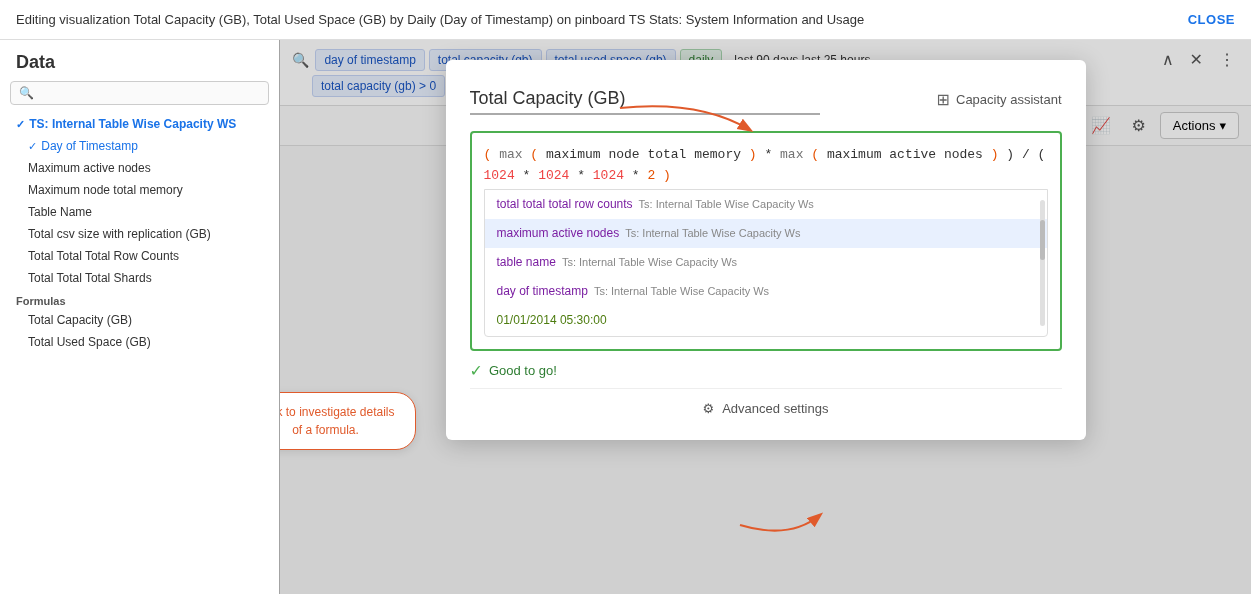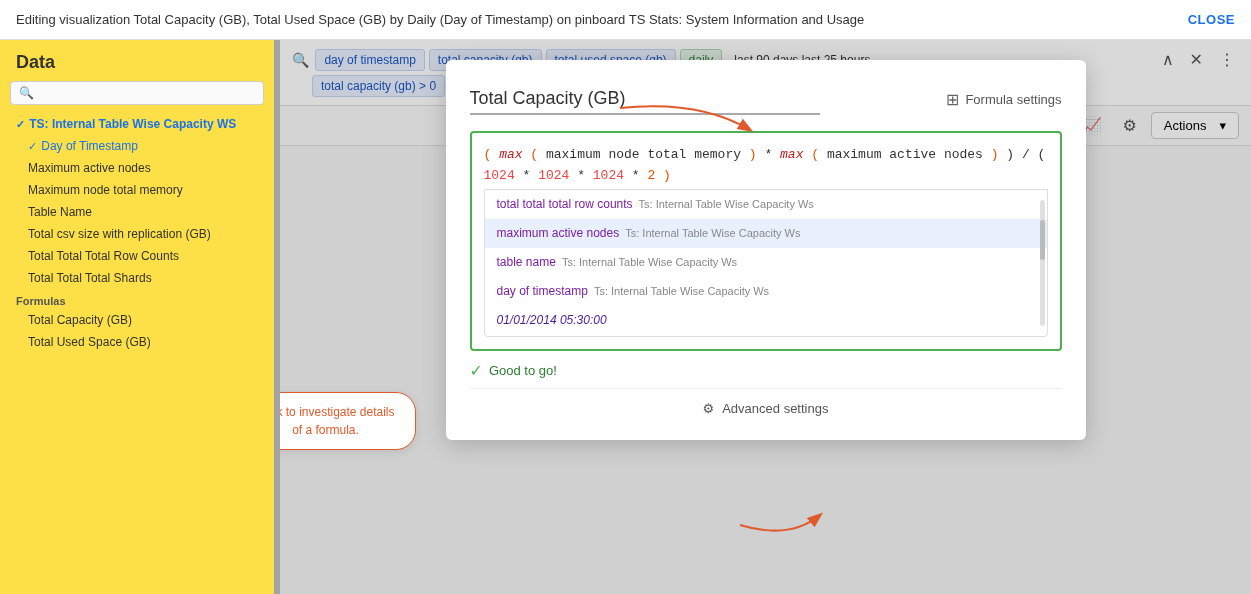--- a/index.html
+++ b/index.html
@@ -38,22 +38,22 @@
 
     
     .main-layout {
       display: flex;
       height: calc(594px - 40px);
     }
 
     
     .sidebar {
       width: 280px;
-      background: #fde047;
-      border-right: 6px solid #a3a3a3;
+      background: #ffffff;
+      border-right: 1px solid #a3a3a3;
       overflow-y: auto;
       flex-shrink: 0;
       position: relative;
     }
     .sidebar-header {
       padding: 12px 16px 8px;
       font-size: 18px;
       font-weight: 600;
       color: #333;
     }
@@ -204,21 +204,21 @@
     }
     .actions-btn {
       border: 1px solid #ccc;
       background: #fff;
       border-radius: 4px;
       padding: 5px 12px;
       font-size: 13px;
       cursor: pointer;
       display: flex;
       align-items: flex-start;
-      gap: 13px;
+      gap: 4px;
     }
 
     
     .modal-overlay {
       position: absolute;
       top: 0; left: 0; right: 0; bottom: 0;
       background: rgba(0,0,0,0.15);
       display: flex;
       align-items: flex-start;
       justify-content: center;
@@ -274,21 +274,21 @@
       position: relative;
       font-size: 13px;
       line-height: 1.6;
     }
     .formula-code {
       color: #333;
       font-family: 'Courier New', monospace;
       font-size: 13px;
     }
     .kw-paren { color: #e65100; }
-    .kw-fn { color: #b91c1c; font-style: italic; }
+    .kw-fn { color: #737373; }
     .kw-num { color: #ef4444; }
     .kw-op { color: #333; }
 
     
     .autocomplete-list {
       background: #fff;
       border: 1px solid #ddd;
       border-radius: 0 0 4px 4px;
       margin-top: 2px;
       overflow: hidden;
@@ -297,21 +297,21 @@
       padding: 5px 12px;
       font-size: 12px;
       cursor: pointer;
       display: flex;
       align-items: baseline;
       gap: 6px;
     }
     .autocomplete-item:hover, .autocomplete-item.selected { background: #e8f0fe; }
     .autocomplete-item .item-name { color: #7b1fa2; font-weight: 500; }
     .autocomplete-item .item-source { color: #888; font-size: 11px; }
-    .autocomplete-item .item-plain { color: #4c1d95; font-style: italic; }
+    .autocomplete-item .item-plain { color: #4d7c0f; }
 
     
     .good-to-go {
       display: flex;
       align-items: center;
       gap: 6px;
       padding: 10px 0 8px;
       font-size: 13px;
       color: #2e7d32;
     }
@@ -465,21 +465,21 @@
       </button>
     </div>
 
     <div class="modal-overlay">
       <div class="modal">
 
         <div class="modal-top-row">
           <input class="formula-name-input" type="text" value="Total Capacity (GB)" style="">
           <button class="formula-assistant-btn">
             <span class="formula-assistant-icon">⊞</span>
-            <span>Formula settings</span>
+            <span>Capacity assistant</span>
           </button>
         </div>
 
         <div class="formula-editor">
           <div class="formula-code">
             <span class="kw-paren">(</span>
             <span class="kw-fn"> max </span>
             <span class="kw-paren">(</span>
             <span> maximum node total memory </span>
             <span class="kw-paren">)</span>

